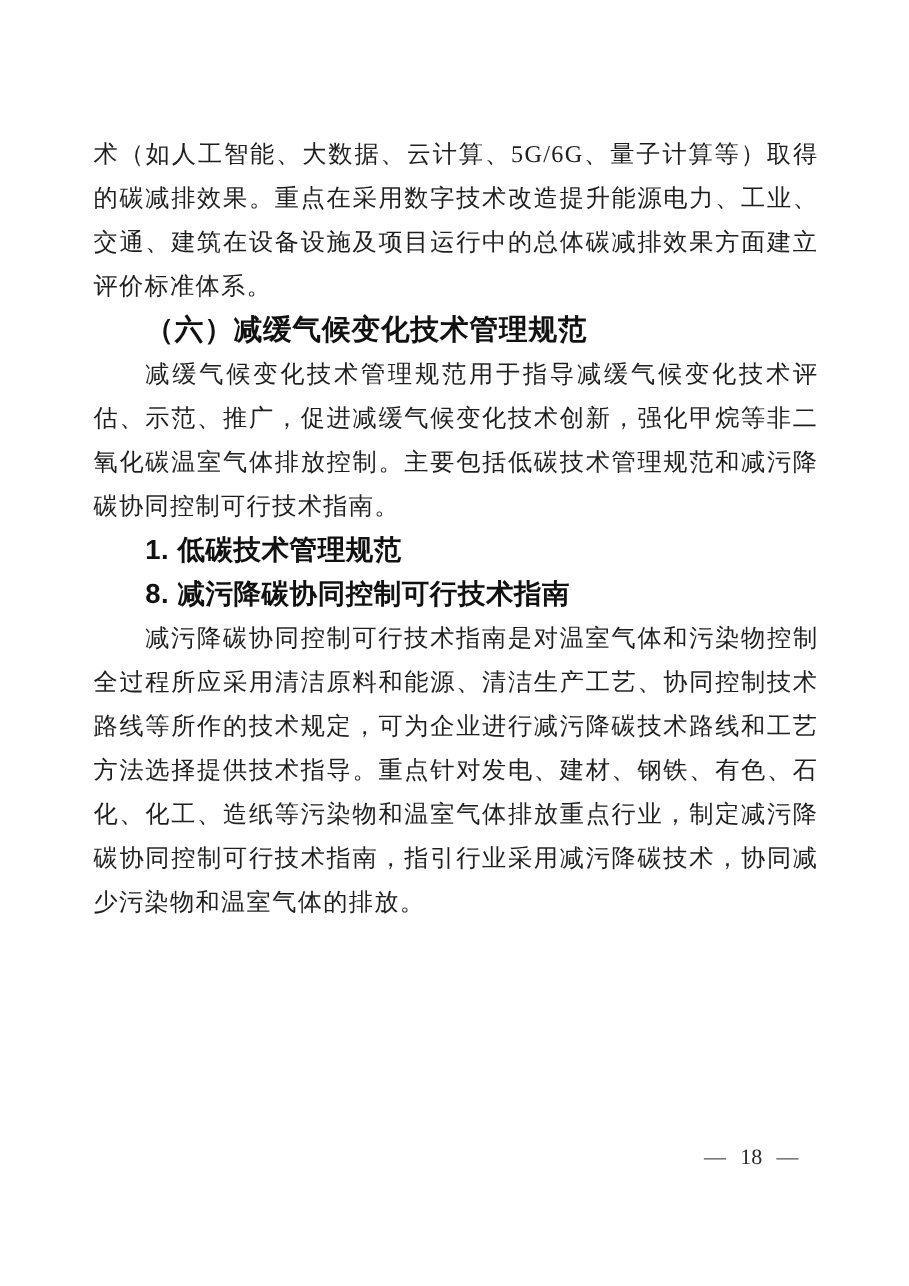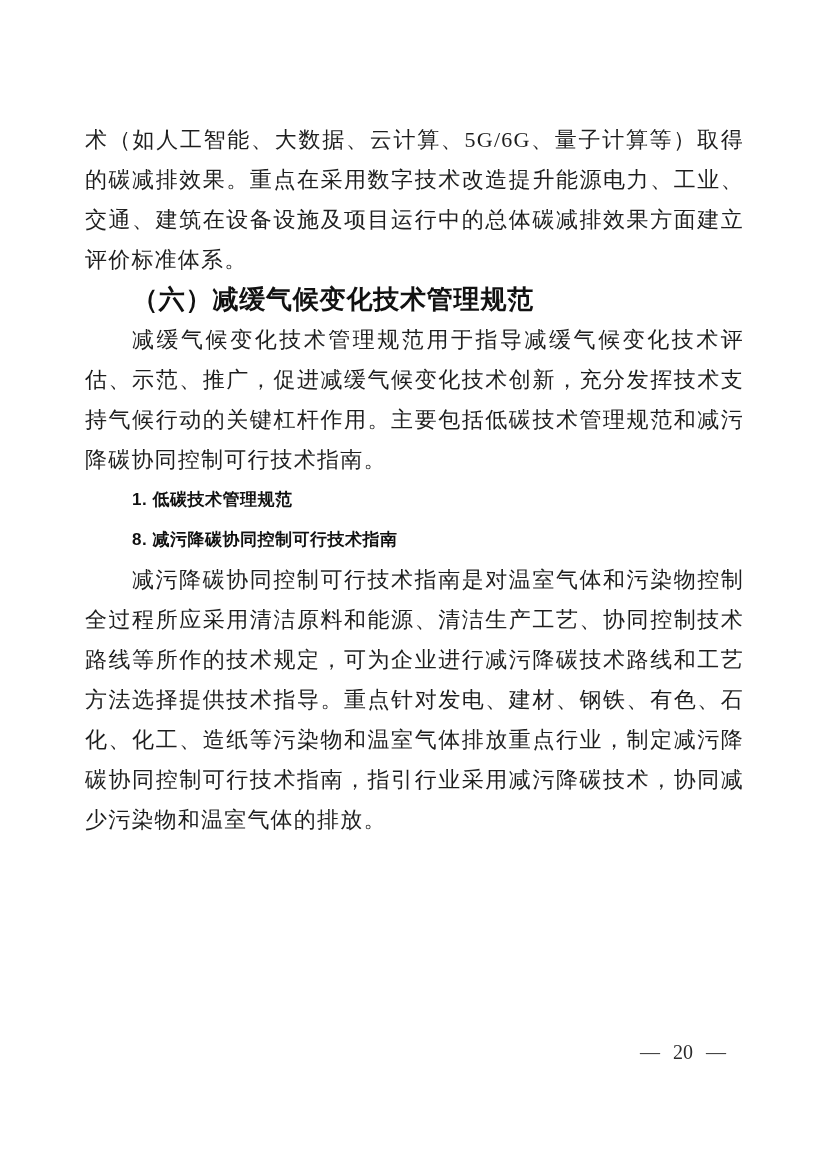--- a/index.html
+++ b/index.html
@@ -38,21 +38,21 @@
   .heading-section {
     font-size: 26px;
     font-weight: bold;
     line-height: 40px;
     letter-spacing: 0.8px;
     text-indent: 47px;
     color: #111111;
     font-family: "Liberation Serif", "DejaVu Serif", serif;
   }
   .heading-sub {
-    font-size: 17px;
+    font-size: 25px;
     font-weight: bold;
     line-height: 40px;
     letter-spacing: 0.5px;
     text-indent: 47px;
     color: #111111;
     font-family: "Liberation Sans", "DejaVu Sans", sans-serif;
   }
   .footer {
     position: absolute;
     top: 1040px;
@@ -67,24 +67,24 @@
   }
   .footer .dash { color: #3a3a3a; }
 </style>
 </head>
 <body>
 
 <div class="page">
   <div class="content">
     <p class="para">术（如人工智能、大数据、云计算、5G/6G、量子计算等）取得的碳减排效果。重点在采用数字技术改造提升能源电力、工业、交通、建筑在设备设施及项目运行中的总体碳减排效果方面建立评价标准体系。</p>
     <p class="heading-section">（六）减缓气候变化技术管理规范</p>
-    <p class="para indent">减缓气候变化技术管理规范用于指导减缓气候变化技术评估、示范、推广，促进减缓气候变化技术创新，充分发挥技术支持气候行动的关键杠杆作用。主要包括低碳技术管理规范和减污降碳协同控制可行技术指南。</p>
+    <p class="para indent">减缓气候变化技术管理规范用于指导减缓气候变化技术评估、示范、推广，促进减缓气候变化技术创新，强化甲烷等非二氧化碳温室气体排放控制。主要包括低碳技术管理规范和减污降碳协同控制可行技术指南。</p>
     <p class="heading-sub">1. 低碳技术管理规范</p>
     <p class="heading-sub">8. 减污降碳协同控制可行技术指南</p>
     <p class="para indent">减污降碳协同控制可行技术指南是对温室气体和污染物控制全过程所应采用清洁原料和能源、清洁生产工艺、协同控制技术路线等所作的技术规定，可为企业进行减污降碳技术路线和工艺方法选择提供技术指导。重点针对发电、建材、钢铁、有色、石化、化工、造纸等污染物和温室气体排放重点行业，制定减污降碳协同控制可行技术指南，指引行业采用减污降碳技术，协同减少污染物和温室气体的排放。</p>
   </div>
 
   <div class="footer">
     <span class="dash">—</span>
-    <span class="num">20</span>
+    <span class="num">18</span>
     <span class="dash">—</span>
   </div>
 </div>
 
 </body></html>

